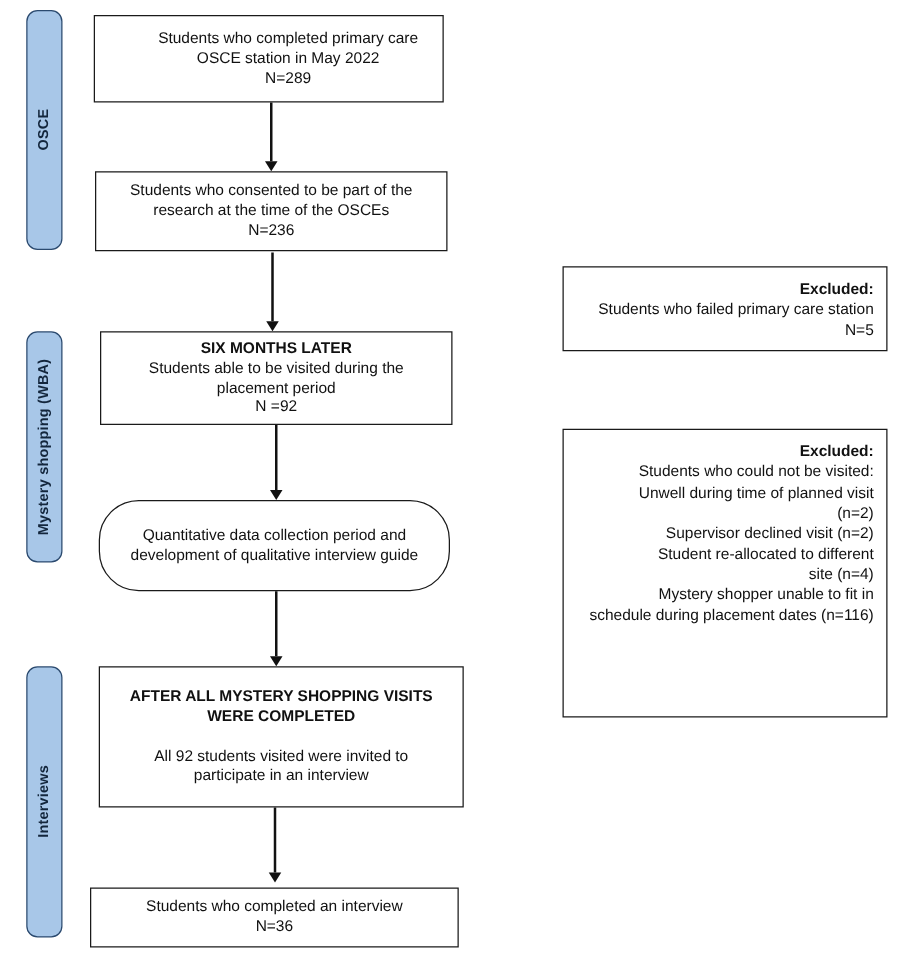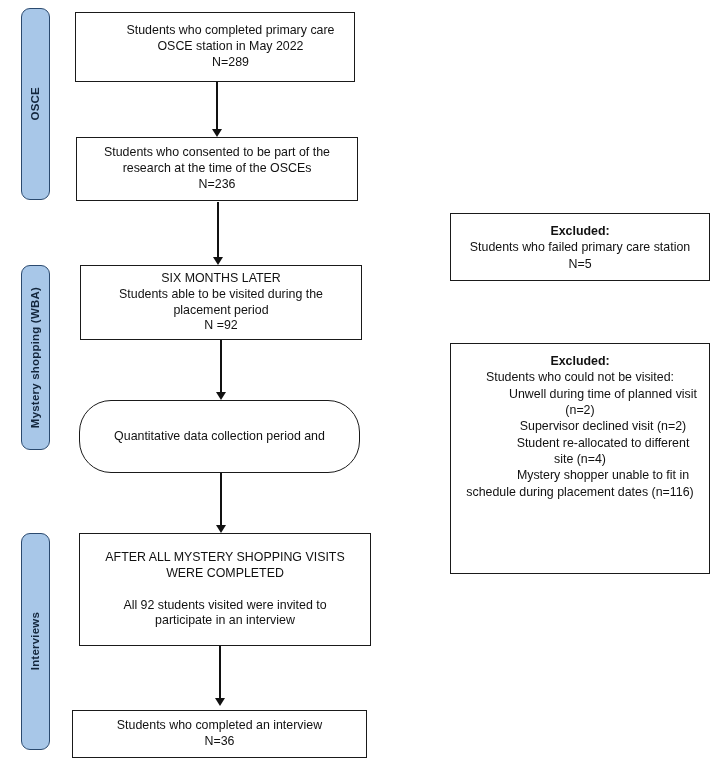--- a/index.html
+++ b/index.html
@@ -55,34 +55,34 @@
     padding: 4px 8px;
     text-align: center;
   }
   .flow-box .line {
     font-size: 12.4px;
     line-height: 1.28;
     color: #111111;
     white-space: pre-wrap;
   }
   .flow-box .line.strong {
-    font-weight: normal;
+    font-weight: bold;
   }
   .flow-box .line.spacer-above {
     margin-top: 16px;
   }
 
   
   .excl-box {
     position: absolute;
     box-sizing: border-box;
     background: #ffffff;
     border: 1.7px solid #1a1a1a;
     padding: 9px 10px 6px 10px;
-    text-align: center;
+    text-align: right;
   }
   .excl-box .excl-title {
     font-size: 12.4px;
     font-weight: bold;
     line-height: 1.3;
     color: #111111;
   }
   .excl-box .excl-line {
     font-size: 12.4px;
     line-height: 1.32;
@@ -159,20 +159,21 @@
     <div class="line">N =92</div>
   </div>
 
   <div class="connector" style="left:220px; top:340px; height:60px;">
     <div class="stem" style="height:52px;"></div>
     <div class="head" style="top:52px;"></div>
   </div>
 
   <div class="flow-box" style="left:79px; top:400px; width:281px; height:73px;border-radius:32px;">
     <div class="line">Quantitative data collection period and</div>
+    <div class="line">development of qualitative interview guide</div>
   </div>
 
   <div class="connector" style="left:220px; top:473px; height:60px;">
     <div class="stem" style="height:52px;"></div>
     <div class="head" style="top:52px;"></div>
   </div>
 
   <div class="flow-box" style="left:79px; top:533px; width:292px; height:113px;">
     <div class="line strong">AFTER ALL MYSTERY SHOPPING VISITS</div>
     <div class="line strong">WERE COMPLETED</div>

